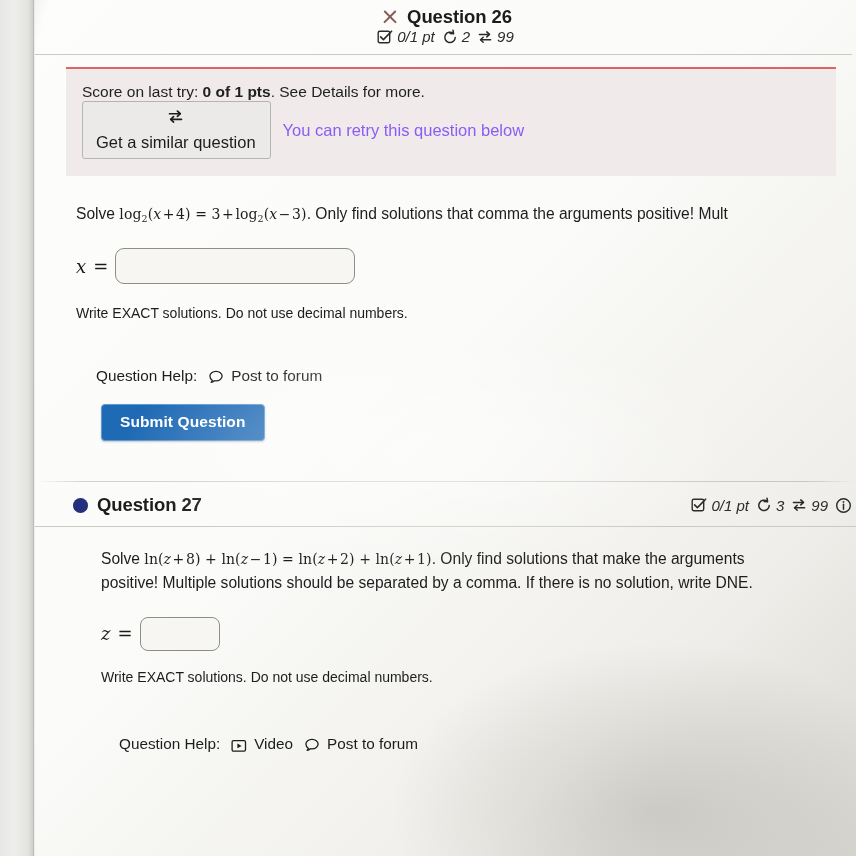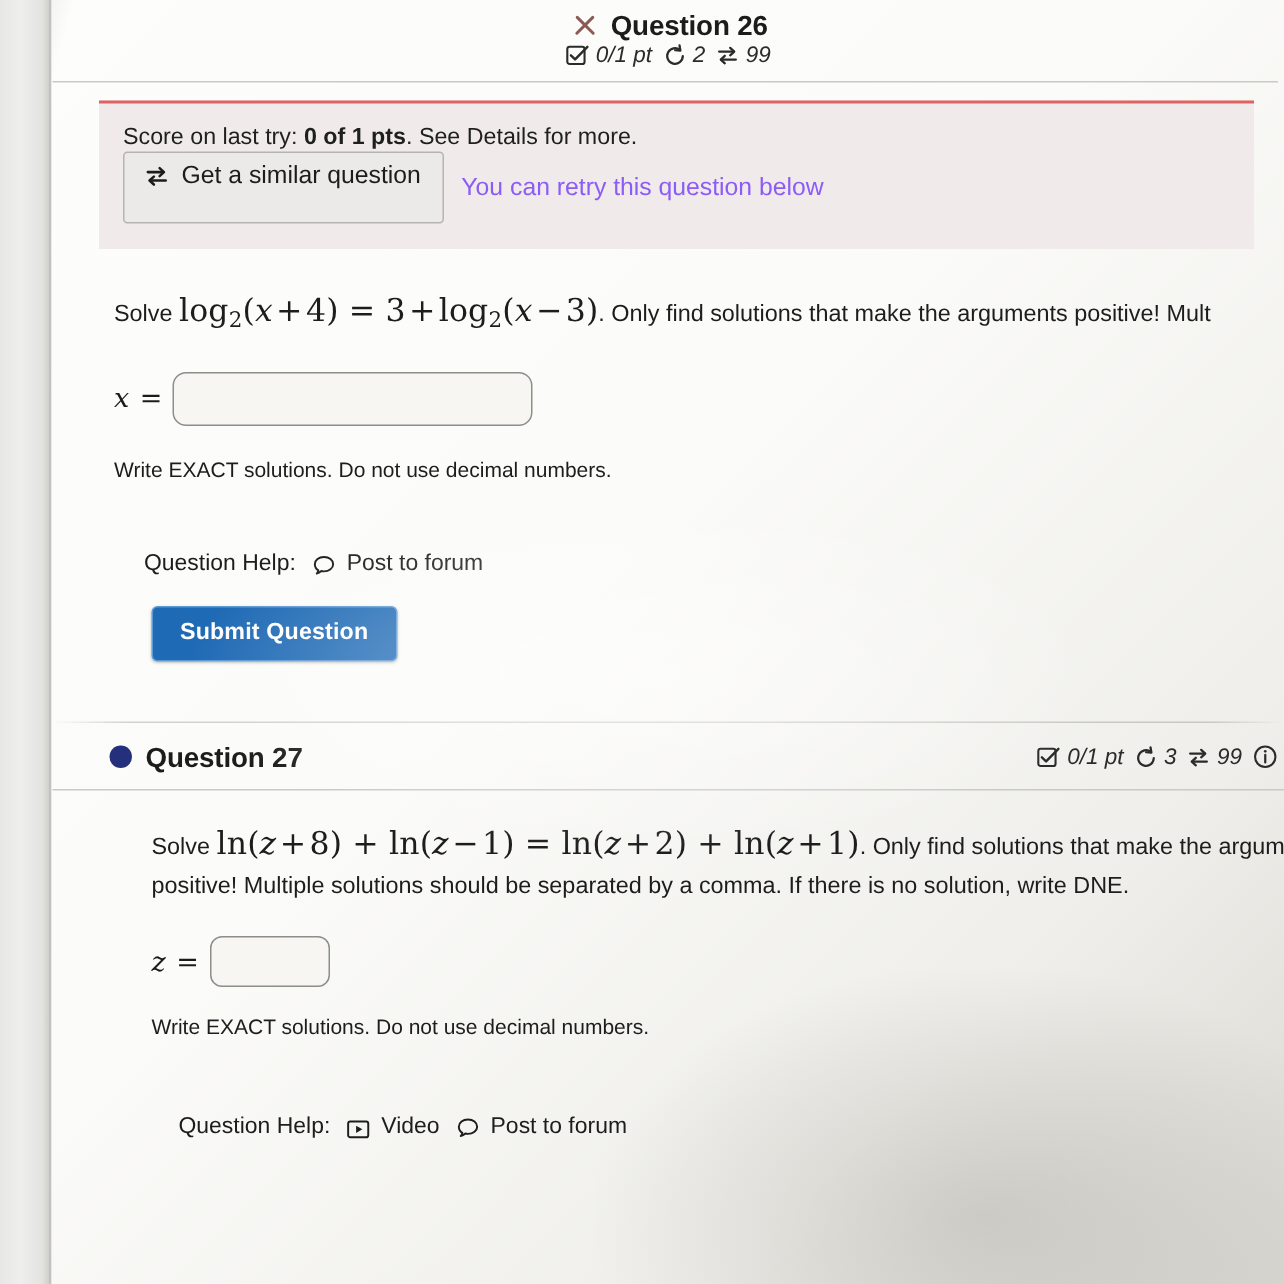--- a/index.html
+++ b/index.html
@@ -117,25 +117,26 @@
   .score-line b { font-weight: bold; }
 
   .retry-row { display: flex; align-items: stretch; gap: 12px; }
   .similar-btn {
     display: inline-flex;
     align-items: center;
     gap: 8px;
     background: #eceae8;
     border: 1px solid #b6b4b0;
     border-radius: 3px;
-    padding: 6px 14px 22px 13px;
+    padding: 6px 14px 7px 13px;
     font-size: 16.5px;
     color: #1c1c1c;
     cursor: pointer;
     line-height: 1.1;
+    flex-direction: column;
   }
   .retry-note {
     display: flex;
     align-items: center;
     font-size: 16.5px;
     color: #8b5cf6;
   }
 
   
   .q-body { padding: 26px 6px 0 41px; }
@@ -144,21 +145,21 @@
   .prompt {
     font-size: 15.6px;
     line-height: 1.52;
     color: #1d1d1d;
     white-space: nowrap;
   }
 
   
   .math {
     font-family: "DejaVu Serif", "Liberation Serif", serif;
-    font-size: 21px;
+    font-size: 14px;
     font-style: normal;
     letter-spacing: .1px;
     margin-top: 25px;
   }
   .math .var { font-style: italic; }
   .math sub {
     font-size: 0.68em;
     vertical-align: -0.28em;
     font-style: normal;
   }
@@ -333,21 +334,21 @@
               <path d="M6.2 8.2 L3.5 10.7 L6.2 13.2" fill="none" stroke="#1c1c1c" stroke-width="1.6" stroke-linecap="round" stroke-linejoin="round"></path>
             </svg>
           </span>
           <span>Get a similar question</span>
         </button>
         <div class="retry-note">You can retry this question below</div>
       </div>
     </div>
 
     <div class="q-body">
-      <div class="prompt"><span>Solve </span><span class="math">log<sub>2</sub>(<span class="var">x</span> + 4) = 3 + log<sub>2</sub>(<span class="var">x</span> − 3)</span><span>. Only find solutions that make the arguments positive! Mult</span></div>
+      <div class="prompt"><span>Solve </span><span class="math">log<sub>2</sub>(<span class="var">x</span> + 4) = 3 + log<sub>2</sub>(<span class="var">x</span> − 3)</span><span>. Only find solutions that comma the arguments positive! Mult</span></div>
 
       <div class="answer-row">
         <span class="answer-label">x</span>
         <span class="eq">=</span>
         <input class="answer-input wide" type="text" value="" style="">
       </div>
 
       <div class="hint">Write EXACT solutions. Do not use decimal numbers.</div>
     </div>
 

